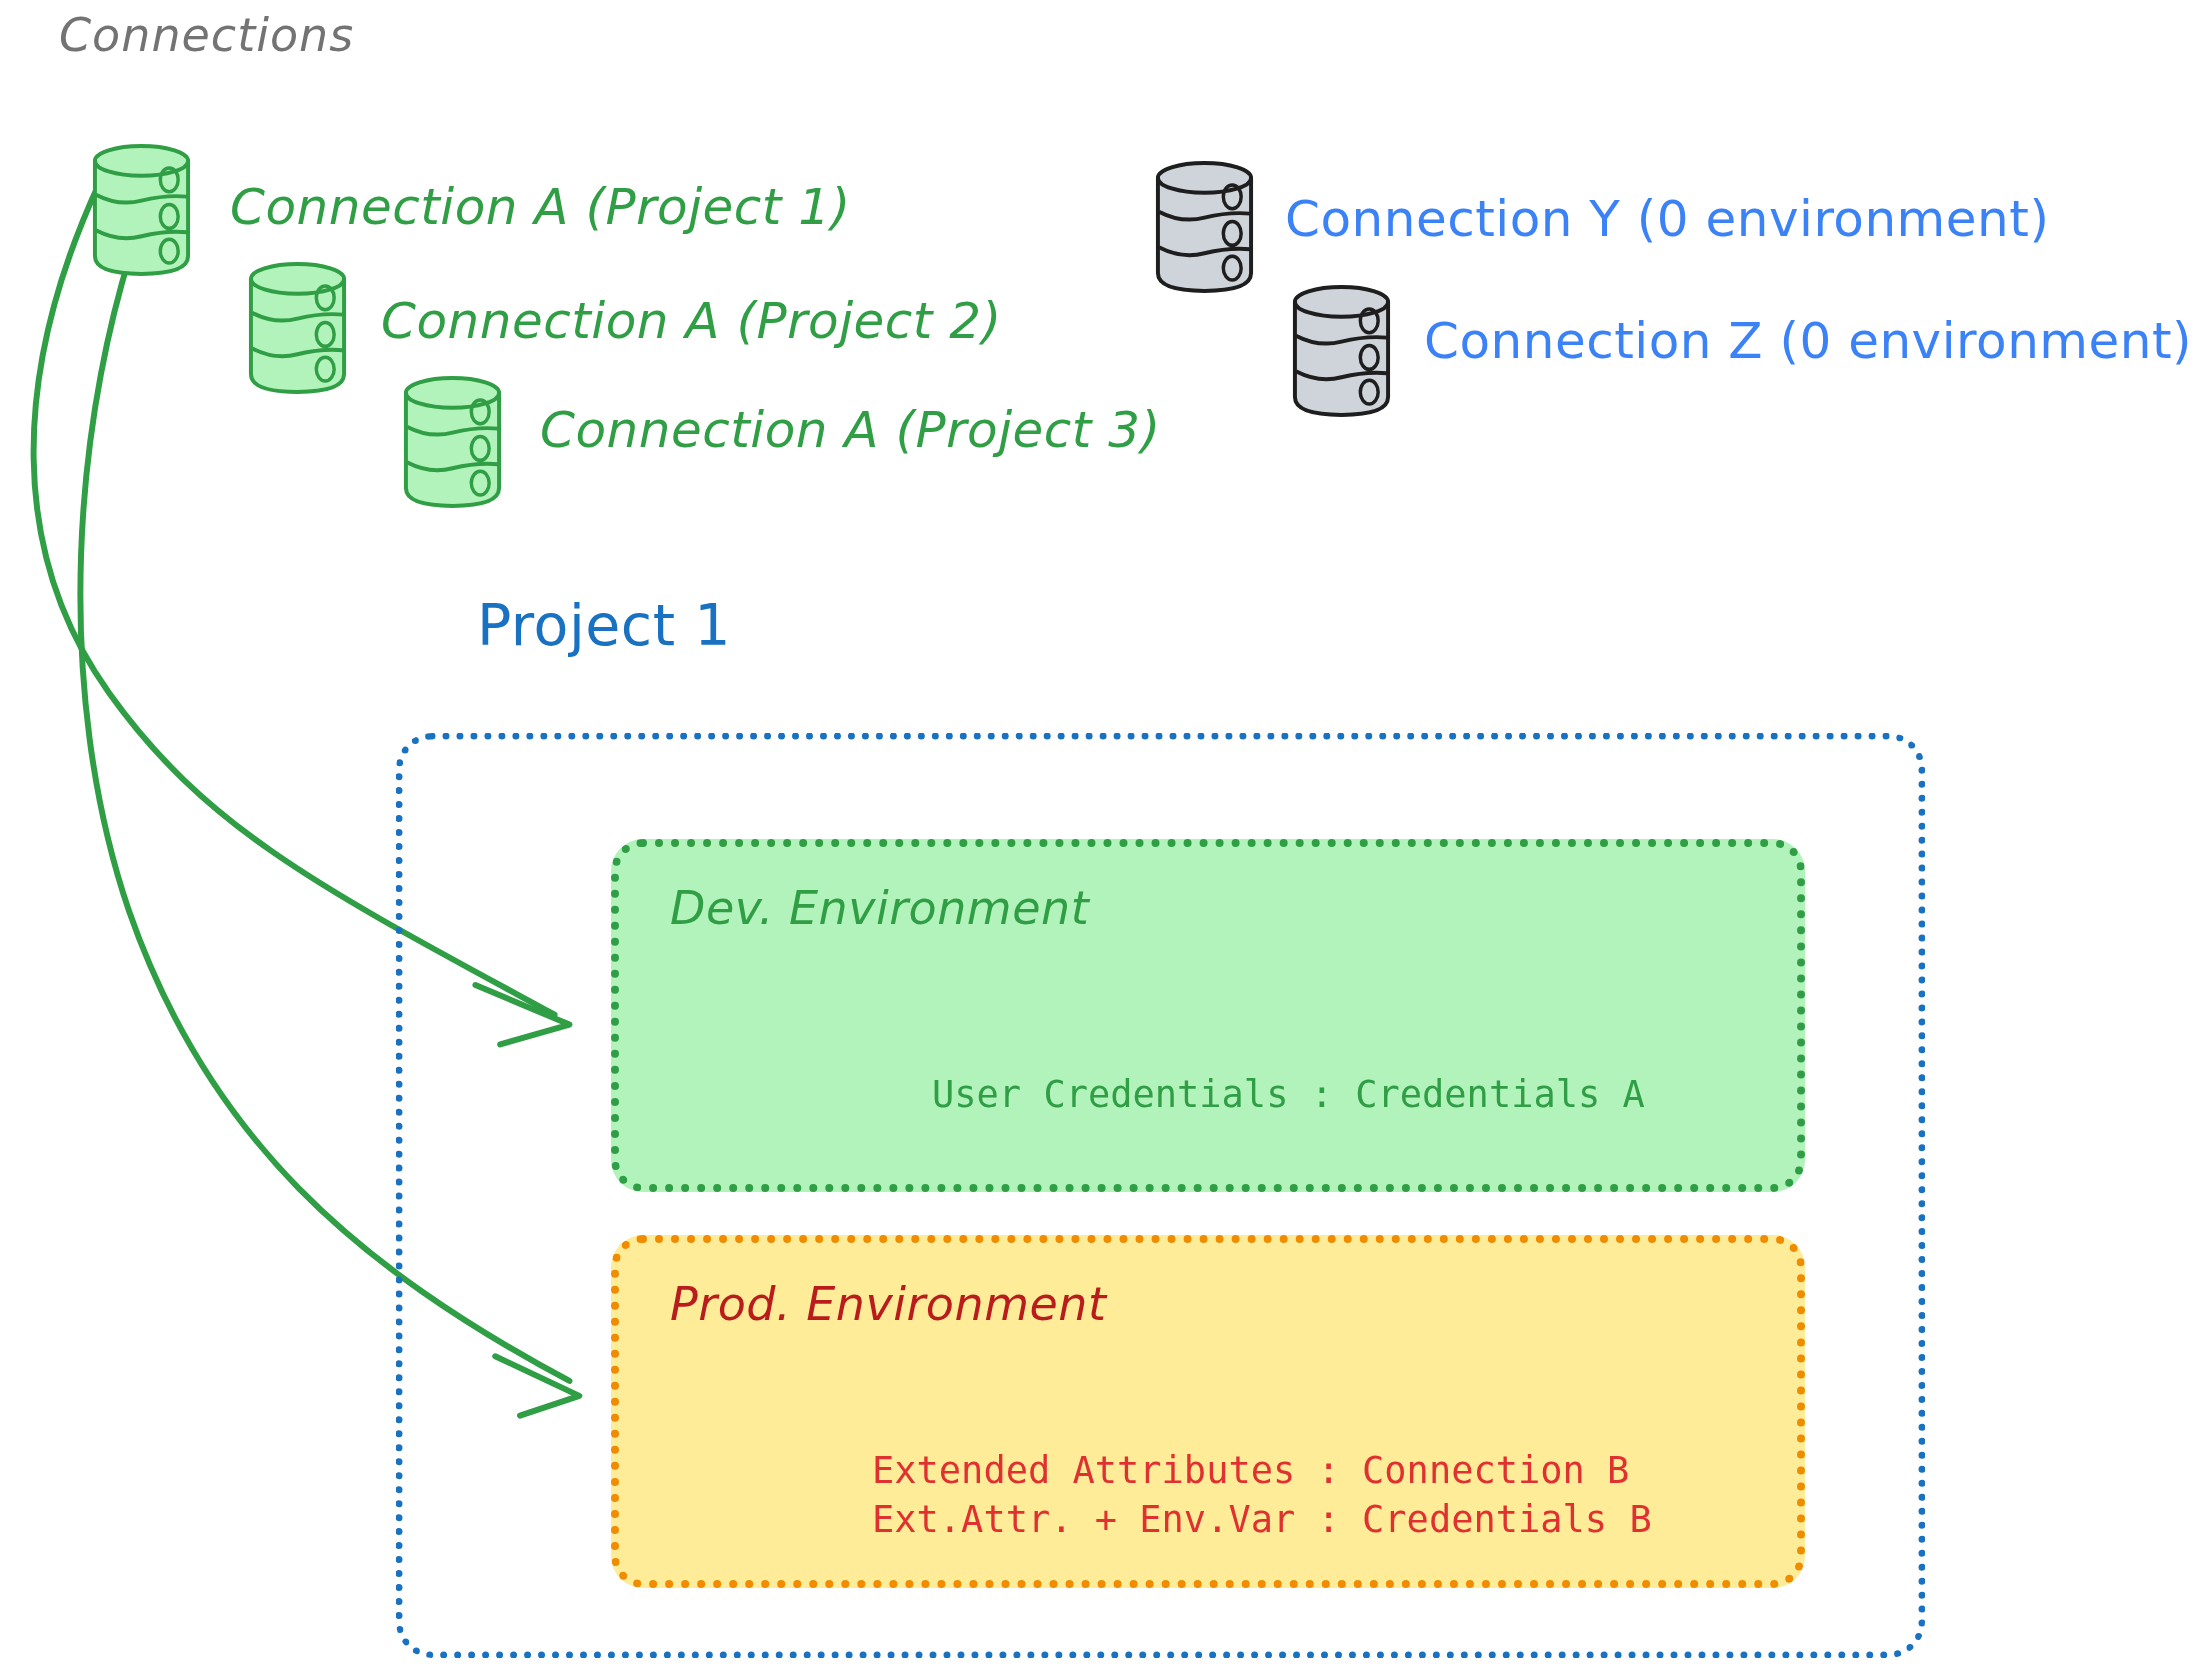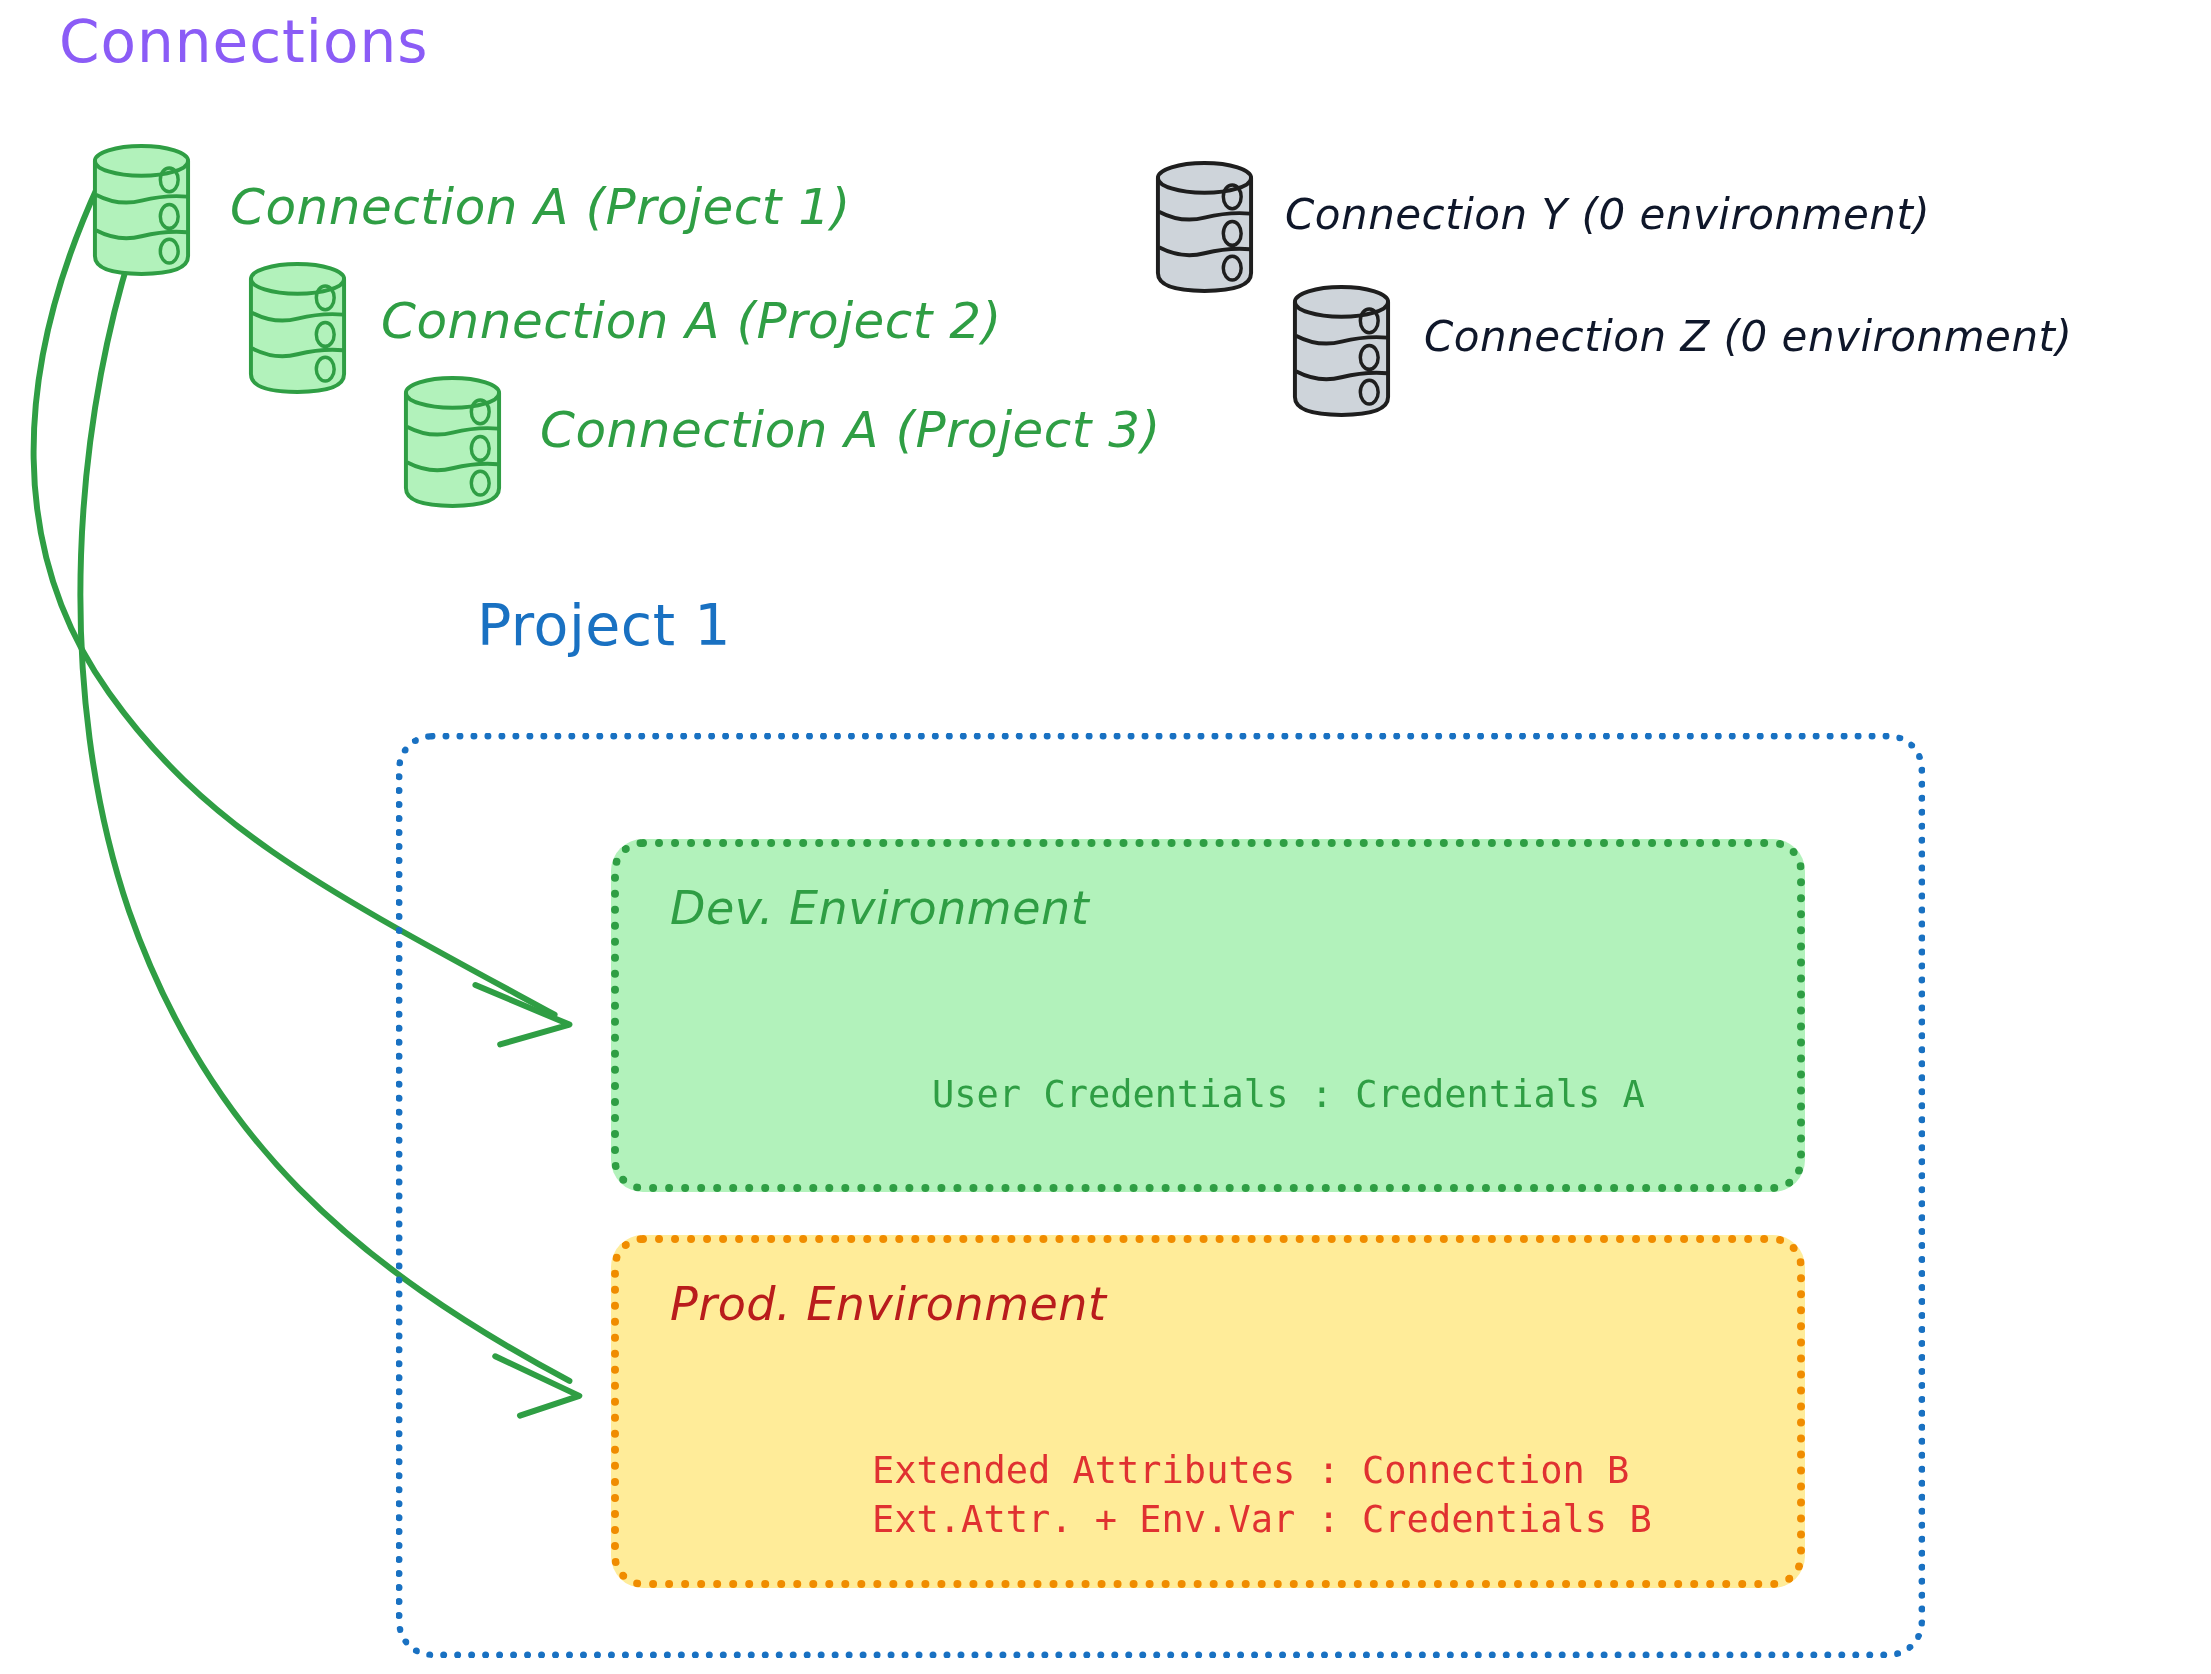--- a/index.html
+++ b/index.html
@@ -20,33 +20,33 @@
   .abs { position: absolute; }
 
   
   .hand {
     font-family: "DejaVu Sans", sans-serif;
     font-weight: 400;
     letter-spacing: 0.5px;
     white-space: nowrap;
   }
   .title-connections {
-    font-size: 58px;
-    color: #8b5cf6;
+    font-size: 46px;
+    color: #737373;
+    font-style: italic;
     letter-spacing: 1px;
   }
   .label-green {
     font-size: 50px;
     color: #2f9e44;
     font-style: italic;
   }
   .label-black {
-    font-size: 42px;
-    color: #0f172a;
-    font-style: italic;
+    font-size: 50px;
+    color: #3b82f6;
   }
   .label-blue {
     font-size: 57px;
     color: #1971c2;
   }
   .env-title-green {
     font-size: 46px;
     color: #2f9e44;
     font-style: italic;
   }

